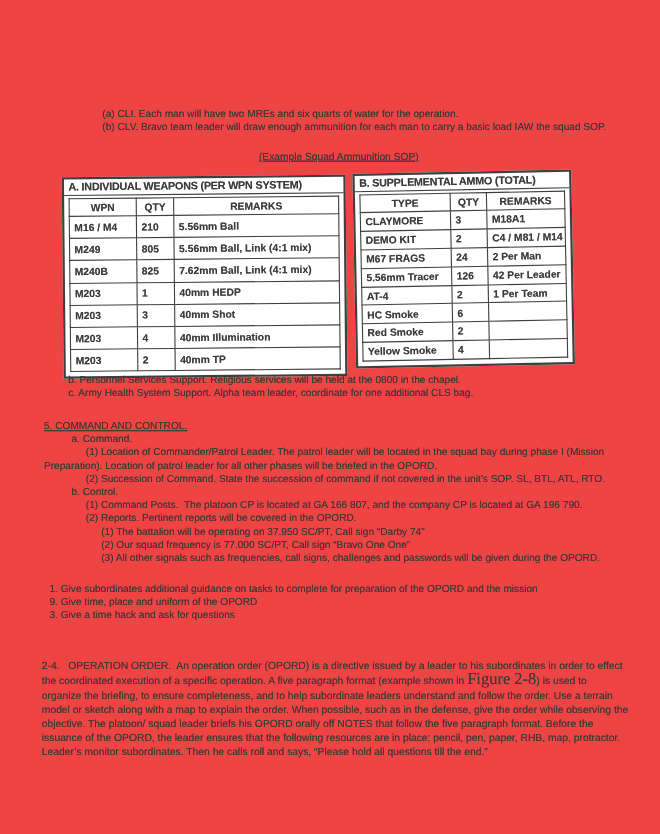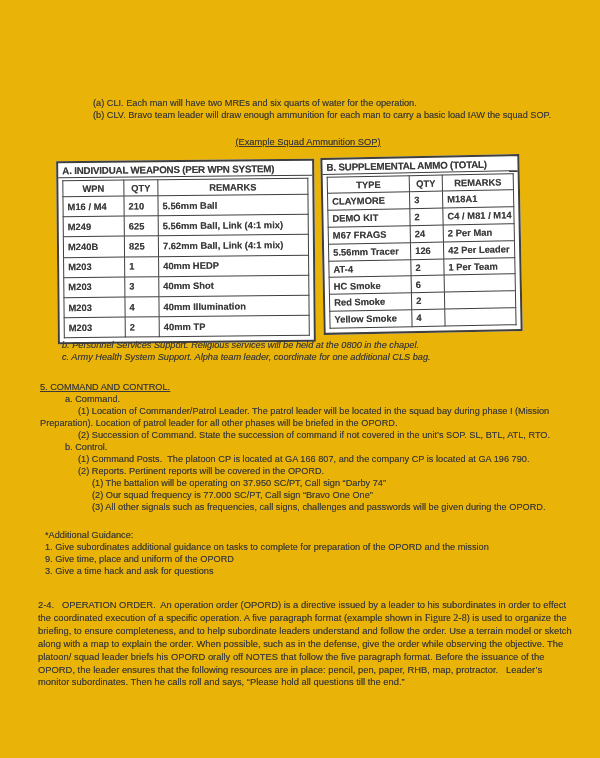--- a/index.html
+++ b/index.html
@@ -1,20 +1,20 @@
 <!DOCTYPE html>
 <html><head>
 <meta charset="utf-8">
 <style>
   html, body { margin: 0; padding: 0; background: #ffffff; }
   .page {
     position: relative;
     width: 600px;
     height: 758px;
-    background: #eab308;
+    background: #ef4444;
     font-family: "Liberation Sans", sans-serif;
     color: #3a3a3a;
     overflow: hidden;
   }
   .txt { white-space: pre-wrap; margin: 0; font-size: 9.2px; line-height: 12px;
          text-shadow: 0 0 0.35px rgba(40,40,40,0.55); }
 
   .intro { position: absolute; left: 93px; top: 97px; width: 500px; }
 
   .caption { position: absolute; left: 8px; top: 137px; width: 600px; text-align: center;
@@ -33,30 +33,30 @@
   th, td { border: 1.5px solid #3f3f3f; font-size: 9.4px; overflow: hidden;
            text-shadow: 0 0 0.3px rgba(40,40,40,0.55); white-space: nowrap; }
   th { text-align: center; font-weight: 700; padding: 2px 2px; }
   td { text-align: left; font-weight: 600; padding: 2px 4px; }
   #tableA td { line-height: 14px; padding-top: 2.6px; padding-bottom: 2.6px; }
   #tableB td { line-height: 11.5px; padding-top: 2.2px; padding-bottom: 2.2px; }
   #tableA col.c0 { width: 61px; } #tableA col.c1 { width: 34px; }
   #tableB col.c0 { width: 82px; } #tableB col.c1 { width: 33px; }
 
   
-  .support { position: absolute; left: 62px; top: 339px; width: 510px; font-style: italic; }
+  .support { position: absolute; left: 62px; top: 339px; width: 510px; }
   .section5 { position: absolute; left: 40px; top: 381px; width: 560px; }
   .guidance { position: absolute; left: 45px; top: 529px; width: 540px; }
   .s-l0 { margin-left: 0; text-decoration: underline; }
   .s-l1 { margin-left: 25px; }
   .s-hang { text-indent: 38px; }
   .s-hang2 { text-indent: 52px; }
   .para24 { position: absolute; left: 38px; top: 599px; width: 534px;
             font-size: 9.4px; line-height: 12.9px; }
-  .fig-ref { font-family: "Liberation Serif", serif; font-size: 10px; }
+  .fig-ref { font-family: "Liberation Serif", serif; font-size: 15px; }
 </style>
 </head>
 <body>
 
 <div class="page">
 
   <div class="intro">
     <p class="txt">(a) CLI. Each man will have two MREs and six quarts of water for the operation.</p>
     <p class="txt">(b) CLV. Bravo team leader will draw enough ammunition for each man to carry a basic load IAW the squad SOP.</p>
   </div>
@@ -80,21 +80,21 @@
           </tr>
         </thead>
         <tbody>
           <tr>
             <td>M16 / M4</td>
             <td>210</td>
             <td>5.56mm Ball</td>
           </tr>
           <tr>
             <td>M249</td>
-            <td>625</td>
+            <td>805</td>
             <td>5.56mm Ball, Link (4:1 mix)</td>
           </tr>
           <tr>
             <td>M240B</td>
             <td>825</td>
             <td>7.62mm Ball, Link (4:1 mix)</td>
           </tr>
           <tr>
             <td>M203</td>
             <td>1</td>
@@ -194,21 +194,20 @@
     <p class="txt s-hang">(2) Succession of Command. State the succession of command if not covered in the unit’s SOP. SL, BTL, ATL, RTO.</p>
     <p class="txt s-l1">b. Control.</p>
     <p class="txt s-hang">(1) Command Posts.  The platoon CP is located at GA 166 807, and the company CP is located at GA 196 790.</p>
     <p class="txt s-hang">(2) Reports. Pertinent reports will be covered in the OPORD.</p>
     <p class="txt s-hang2">(1) The battalion will be operating on 37.950 SC/PT, Call sign “Darby 74”</p>
     <p class="txt s-hang2">(2) Our squad frequency is 77.000 SC/PT, Call sign “Bravo One One”</p>
     <p class="txt s-hang2">(3) All other signals such as frequencies, call signs, challenges and passwords will be given during the OPORD.</p>
   </div>
 
   <div class="guidance">
-    <p class="txt">*Additional Guidance:</p>
     <p class="txt">1. Give subordinates additional guidance on tasks to complete for preparation of the OPORD and the mission</p>
     <p class="txt">9. Give time, place and uniform of the OPORD</p>
     <p class="txt">3. Give a time hack and ask for questions</p>
   </div>
 
   <p class="txt para24"><span>2-4.   OPERATION ORDER.  An operation order (OPORD) is a directive issued by a leader to his subordinates in order to effect the coordinated execution of a specific operation. A five paragraph format (example shown in </span><span class="fig-ref">Figure 2-8</span><span>) is used to organize the briefing, to ensure completeness, and to help subordinate leaders understand and follow the order. Use a terrain model or sketch along with a map to explain the order. When possible, such as in the defense, give the order while observing the objective. The platoon/ squad leader briefs his OPORD orally off NOTES that follow the five paragraph format. Before the issuance of the OPORD, the leader ensures that the following resources are in place: pencil, pen, paper, RHB, map, protractor.   Leader’s monitor subordinates. Then he calls roll and says, “Please hold all questions till the end.”</span></p>
 
 </div>
 
 </body></html>

